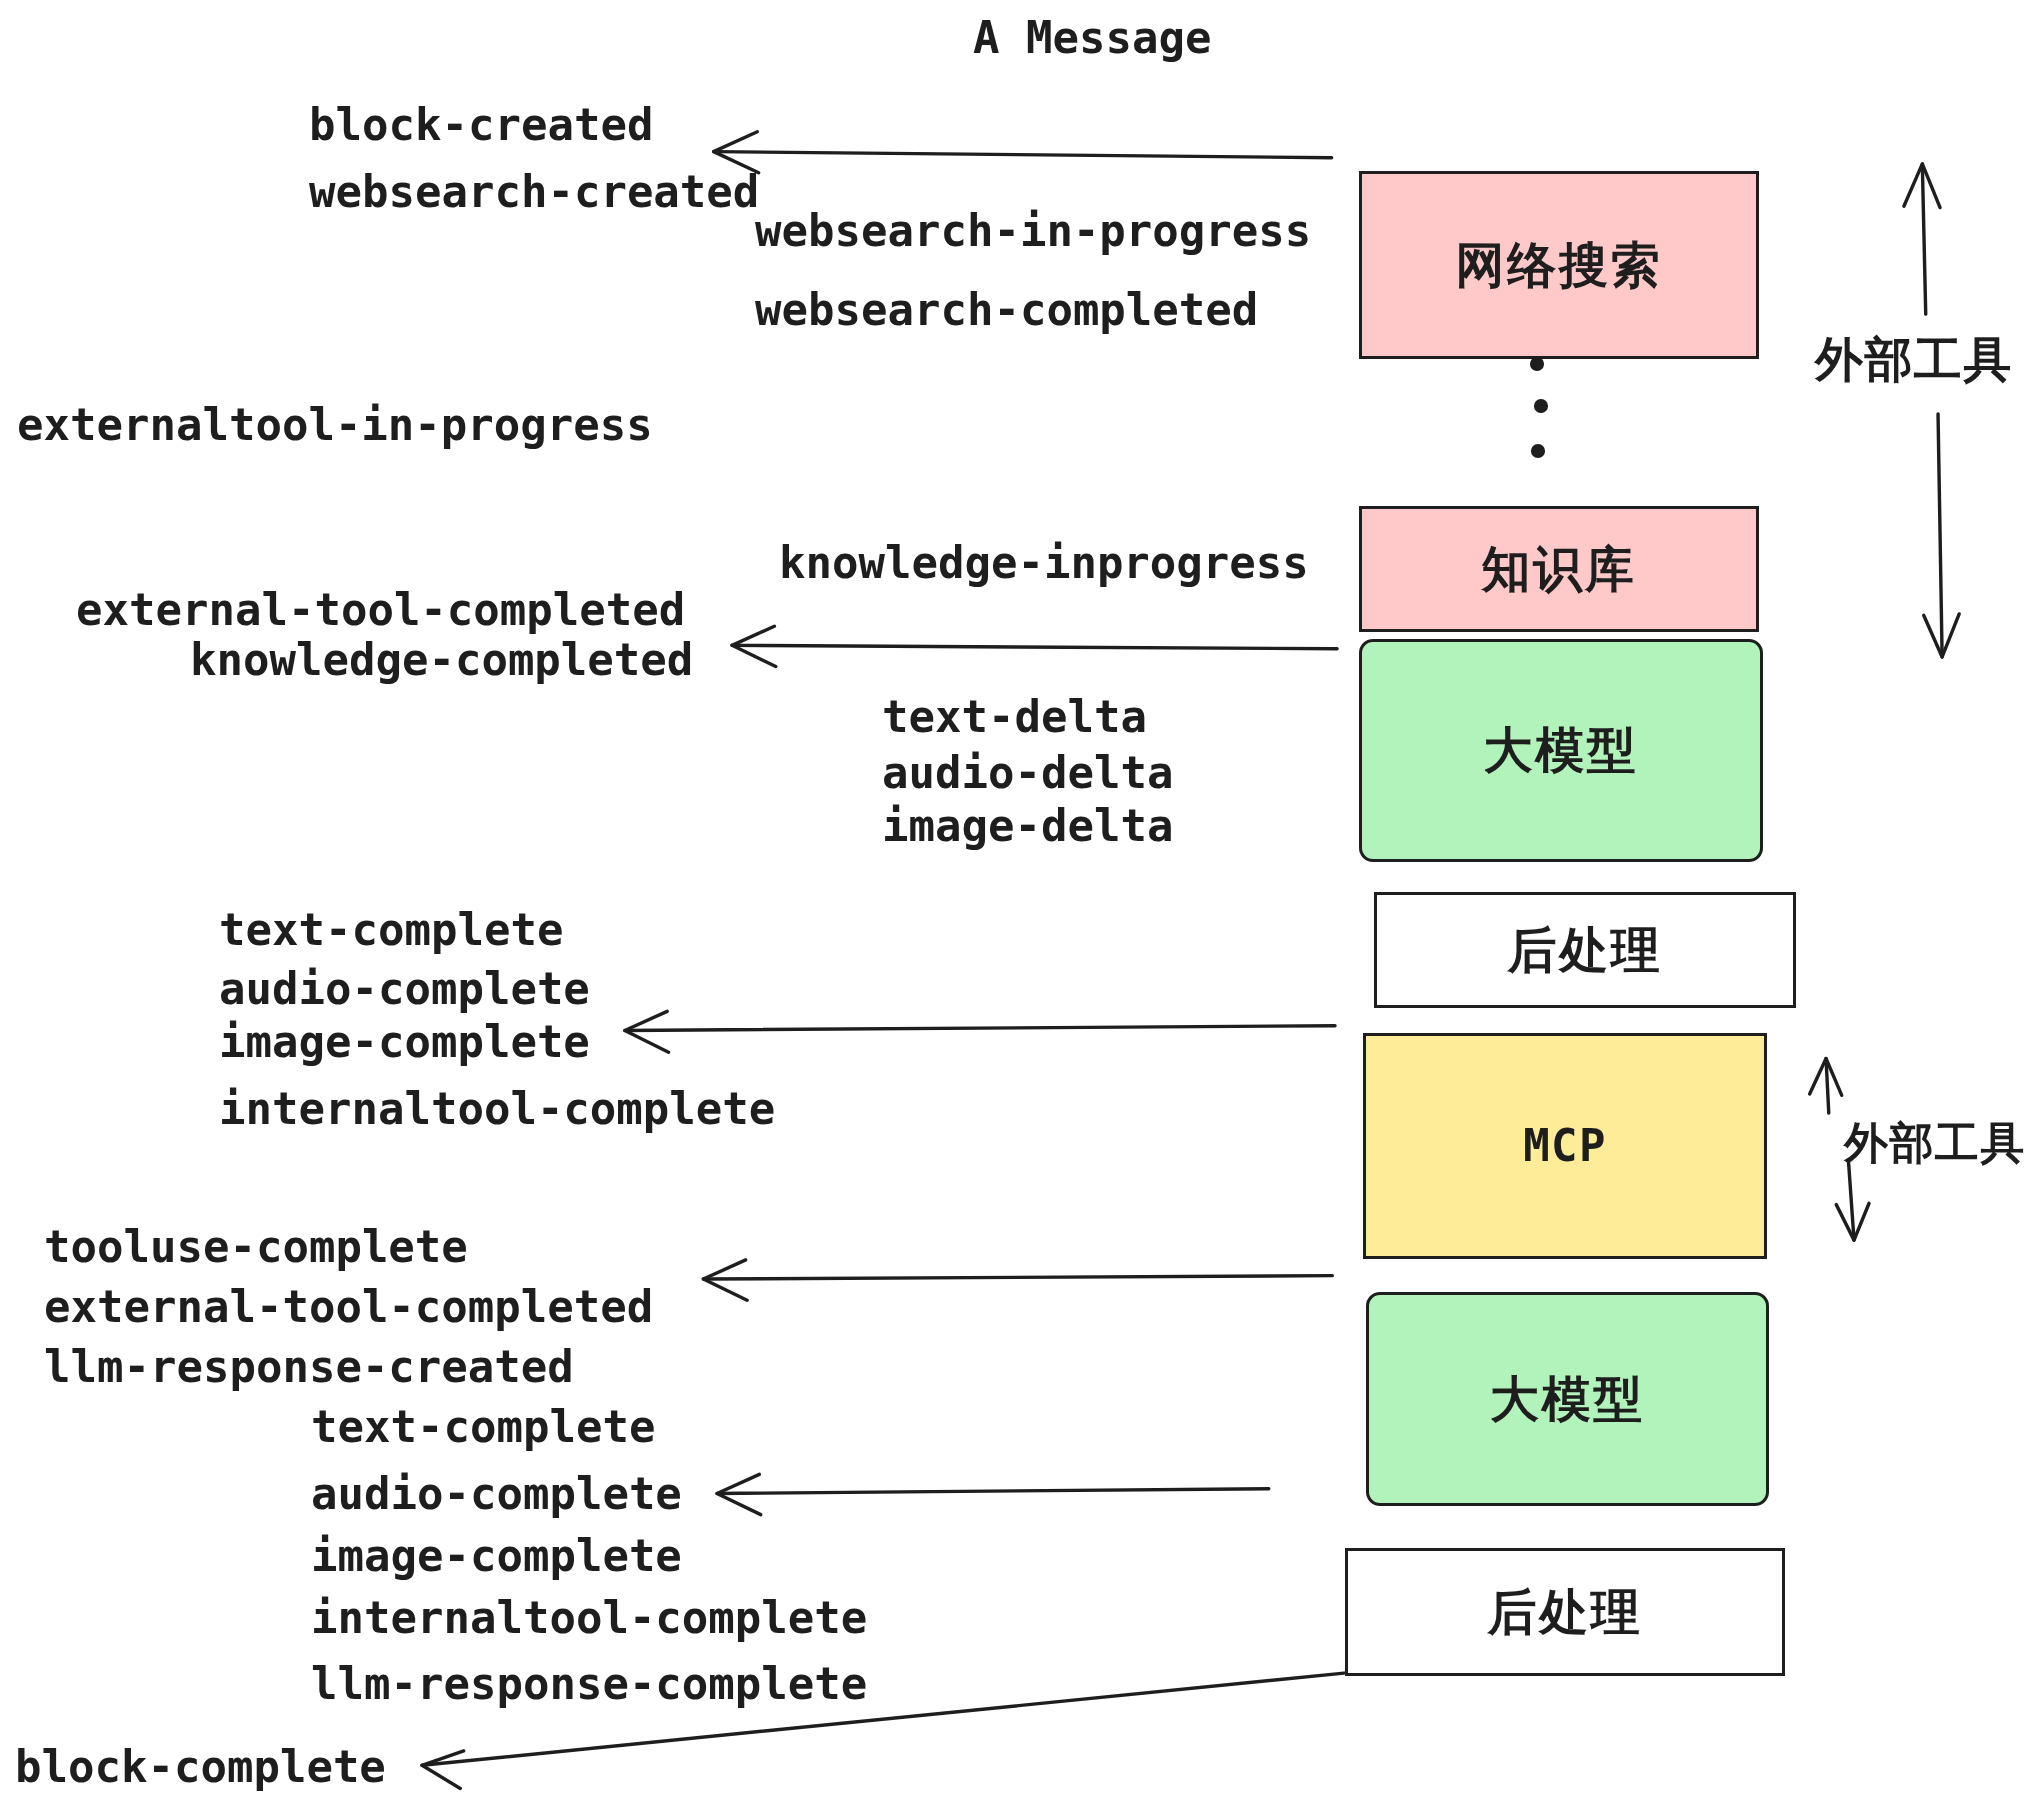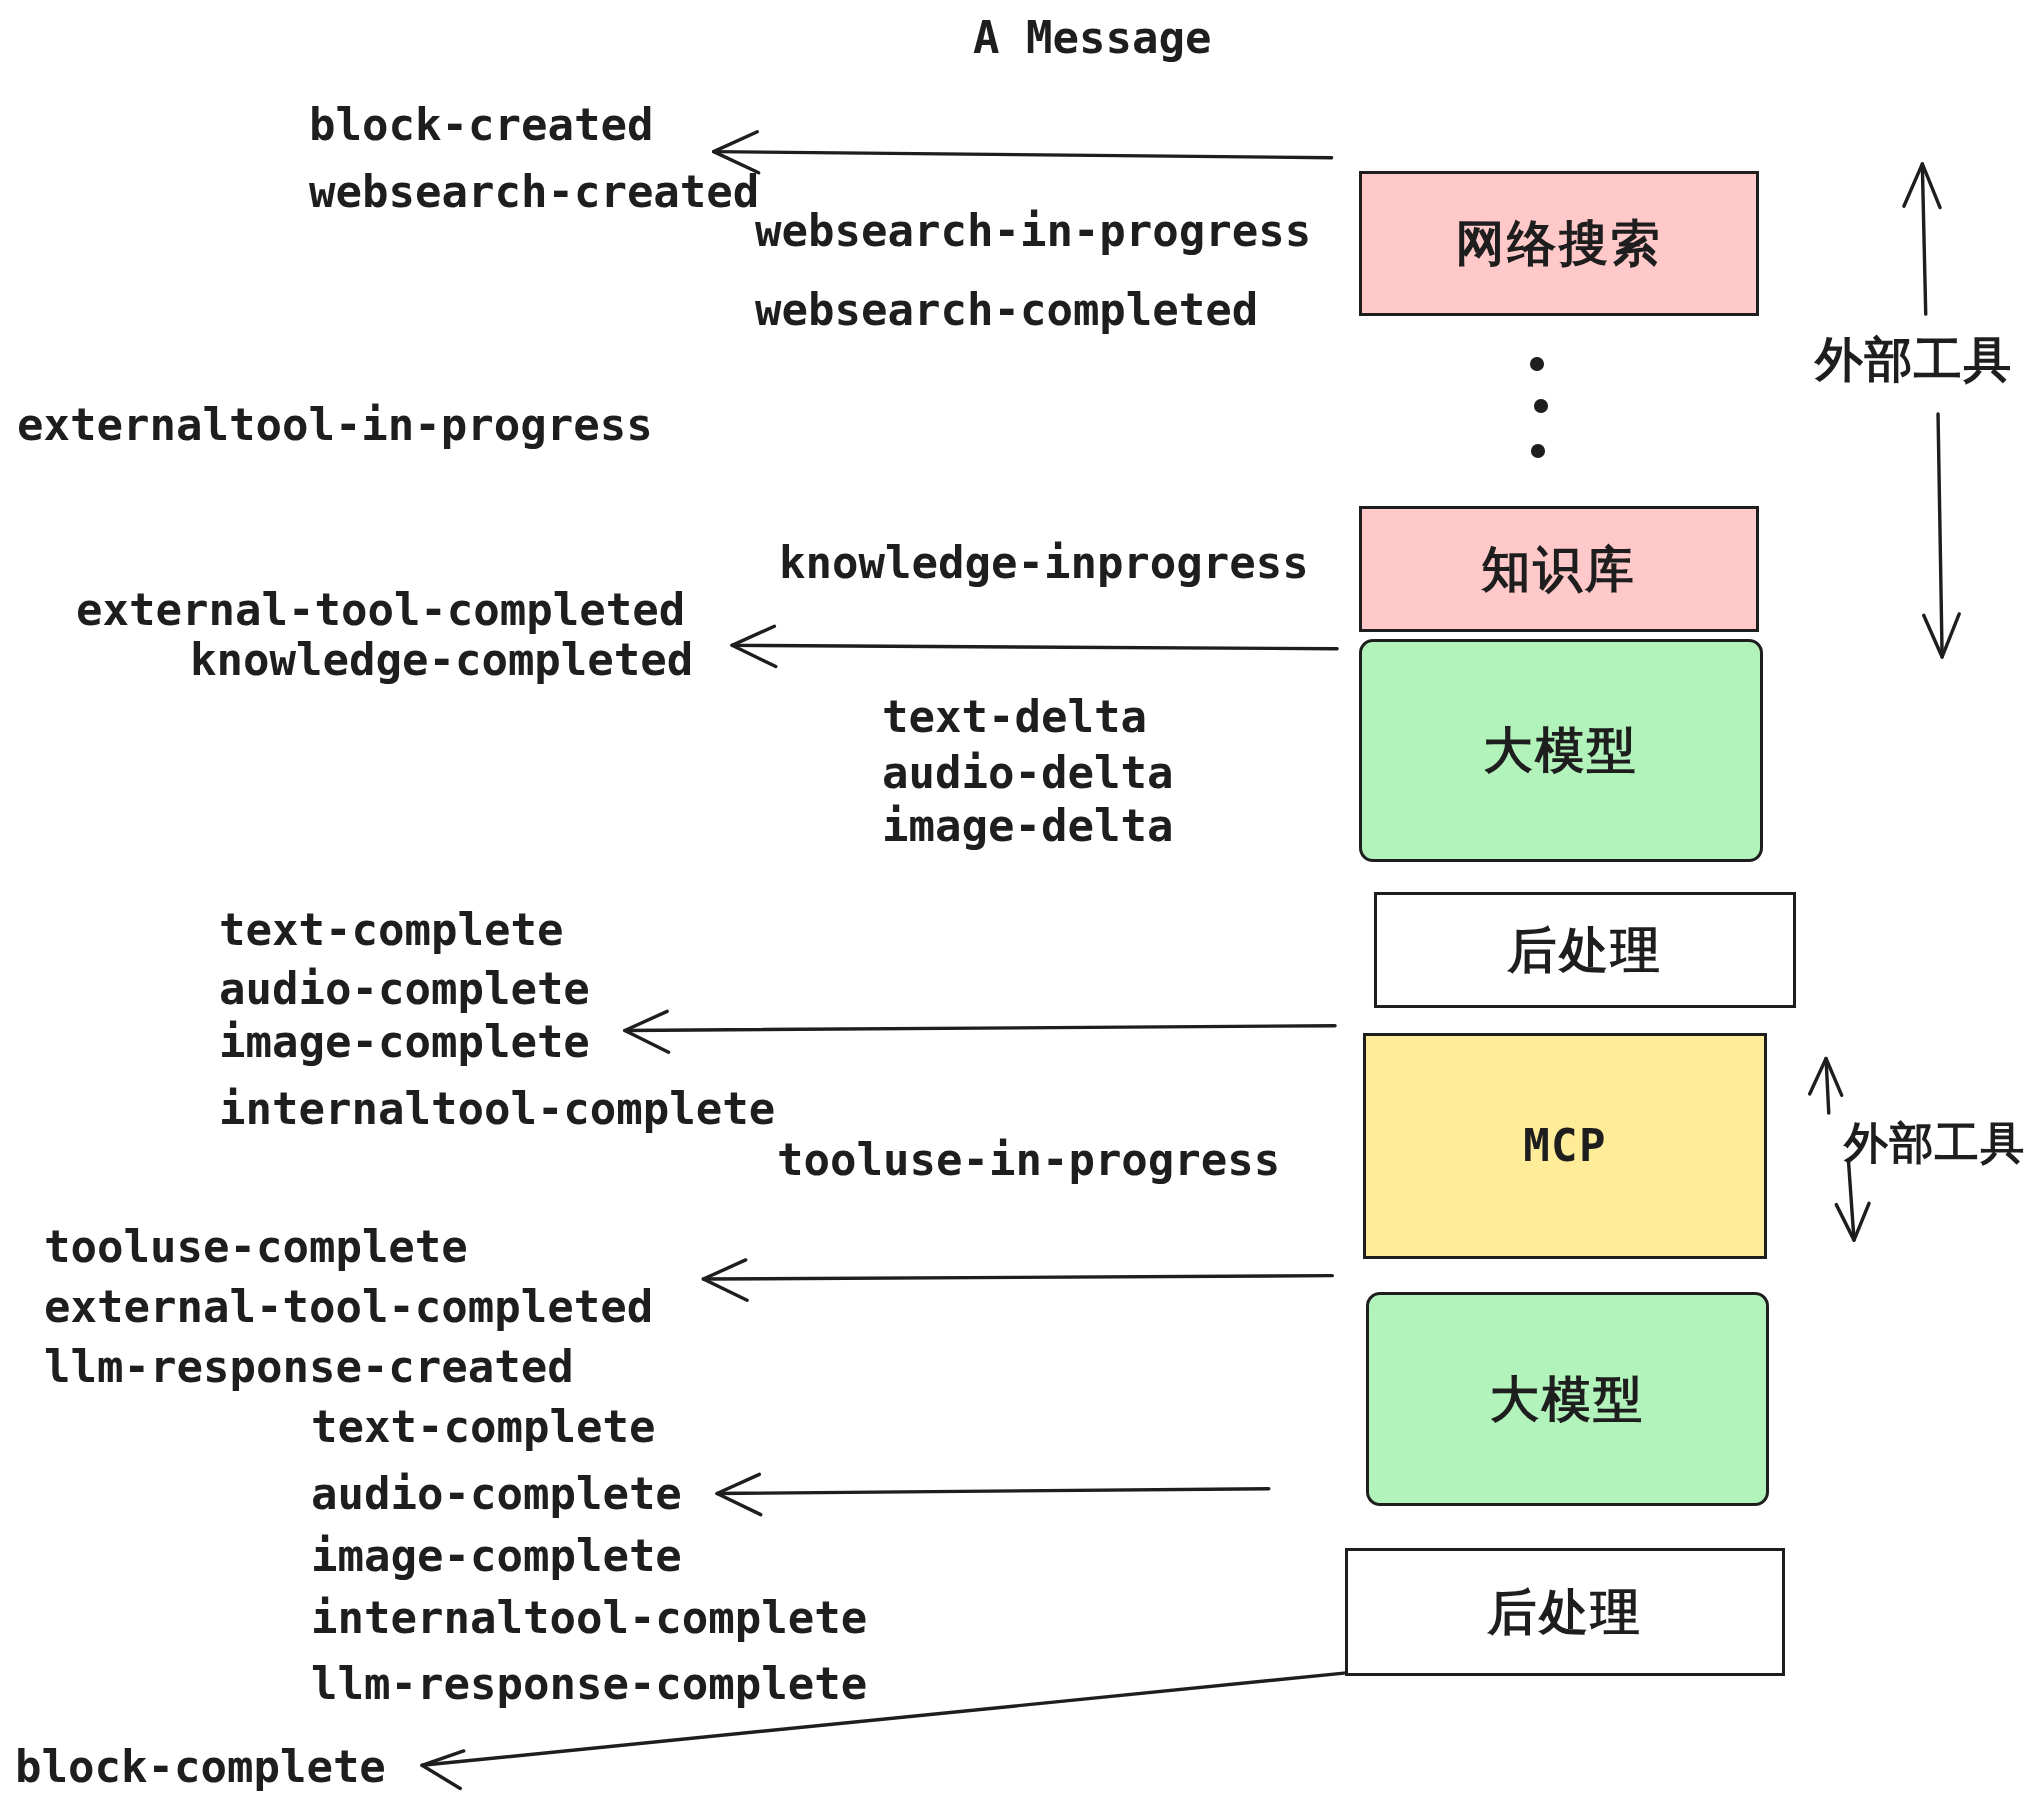--- a/index.html
+++ b/index.html
@@ -125,32 +125,31 @@
   <div class="ev" style="left:779px;top:540px">knowledge-inprogress</div>
   <div class="ev" style="left:76px;top:587px">external-tool-completed</div>
   <div class="ev" style="left:190px;top:637px">knowledge-completed</div>
   <div class="ev" style="left:882px;top:694px">text-delta</div>
   <div class="ev" style="left:882px;top:750px">audio-delta</div>
   <div class="ev" style="left:882px;top:803px">image-delta</div>
   <div class="ev" style="left:219px;top:907px">text-complete</div>
   <div class="ev" style="left:219px;top:966px">audio-complete</div>
   <div class="ev" style="left:219px;top:1019px">image-complete</div>
   <div class="ev" style="left:219px;top:1086px">internaltool-complete</div>
-  <div class="ev" style="left:777px;top:1137px">tooluse-in-progress</div>
   <div class="ev" style="left:44px;top:1224px">tooluse-complete</div>
   <div class="ev" style="left:44px;top:1284px">external-tool-completed</div>
   <div class="ev" style="left:44px;top:1344px">llm-response-created</div>
   <div class="ev" style="left:311px;top:1404px">text-complete</div>
   <div class="ev" style="left:311px;top:1471px">audio-complete</div>
   <div class="ev" style="left:311px;top:1533px">image-complete</div>
   <div class="ev" style="left:311px;top:1595px">internaltool-complete</div>
   <div class="ev" style="left:311px;top:1661px">llm-response-complete</div>
   <div class="ev" style="left:15px;top:1744px">block-complete</div>
 
-  <div class="box fill-pink" style="left:1359px;top:171px;width:400px;height:145px">
+  <div class="box fill-pink" style="left:1359px;top:171px;width:400px;height:188px">
     <span class="zh">网络搜索</span>
   </div>
 
   <div class="dots">
     <div class="dot" style="left:1530px;top:357px"></div>
     <div class="dot" style="left:1534px;top:399px"></div>
     <div class="dot" style="left:1531px;top:444px"></div>
   </div>
 
   <div class="box fill-pink" style="left:1359px;top:506px;width:400px;height:126px">

